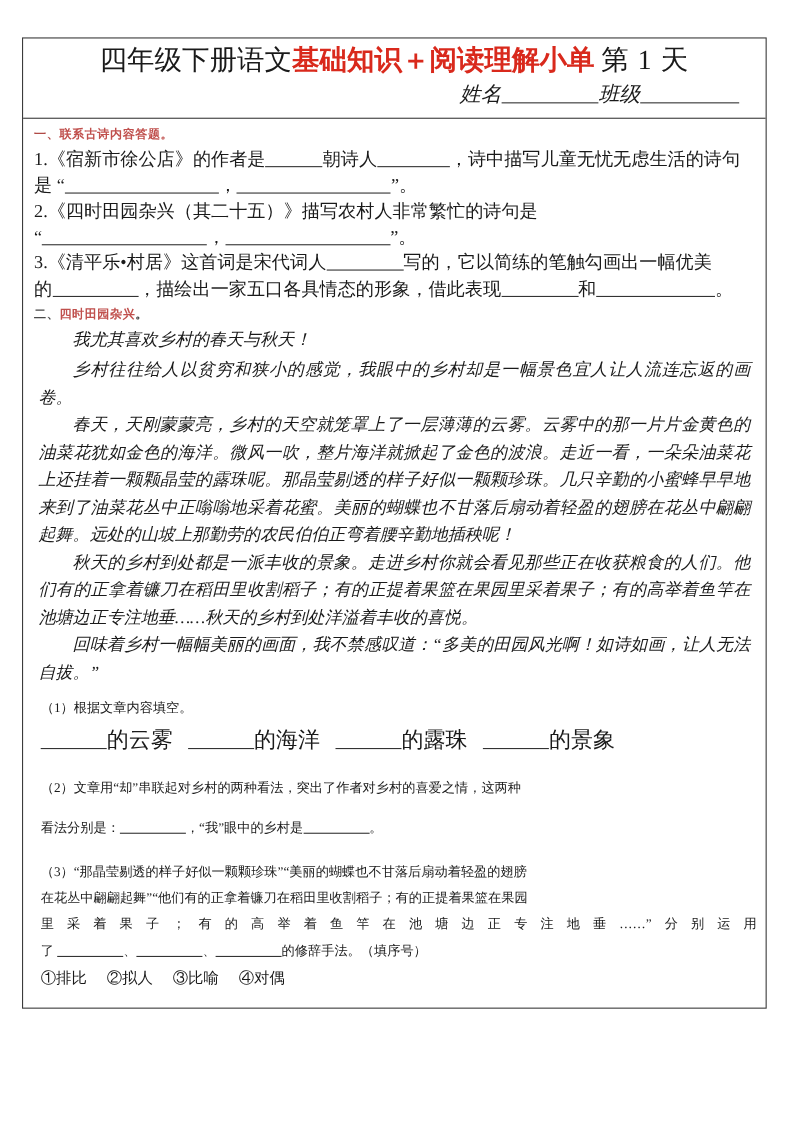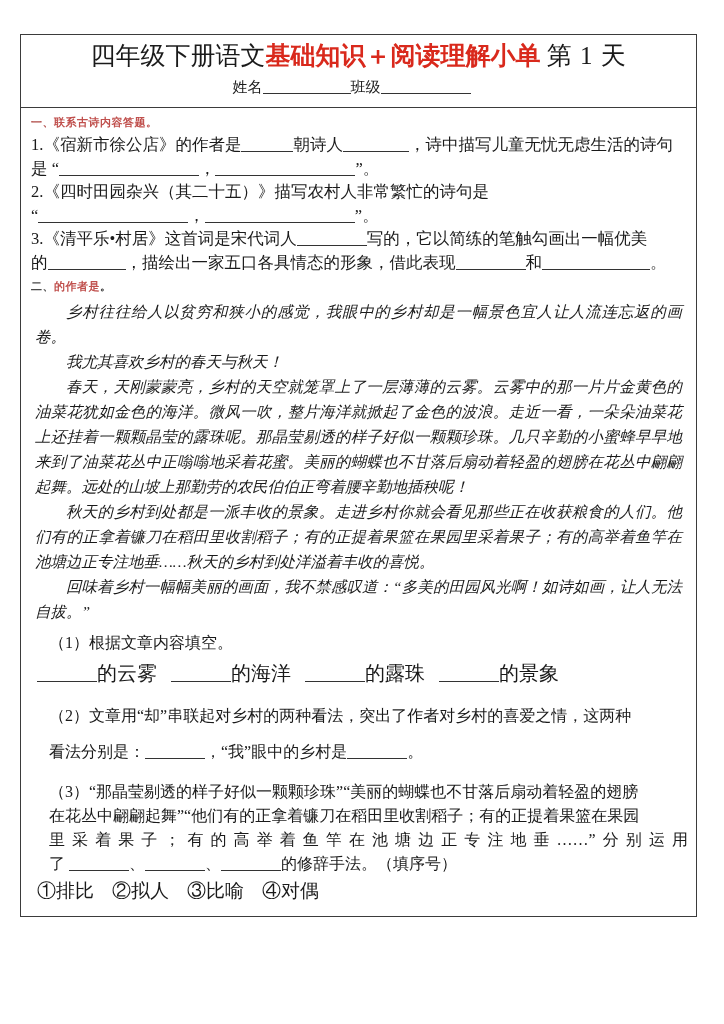--- a/index.html
+++ b/index.html
@@ -54,25 +54,26 @@
   }
   .t-red {
     color: #d9291c;
     font-weight: bold;
   }
   .t-day {
     color: #1a1a1a;
     letter-spacing: 1px;
   }
   .namerow {
-    text-align: center;
-    font-size: 15px;
+    text-align: right;
+    font-size: 19px;
     line-height: 28px;
     padding-right: 14px;
     white-space: nowrap;
+    font-style: italic;
   }
   .ul-short { display:inline-block; width: 88px; border-bottom: 1px solid #333; height: 17px; vertical-align: -2px;}
   .ul-short2 { display:inline-block; width: 90px; border-bottom: 1px solid #333; height: 17px; vertical-align: -2px;}
 
   
   .body-cell {
     padding: 2px 8px 10px 8px;
     box-sizing: border-box;
   }
 
@@ -119,36 +120,36 @@
     line-height: 25px;
     text-align: justify;
     text-justify: inter-ideograph;
     margin: 0 6px 0 6px;
     text-indent: 2em;
     color: #1a1a1a;
   }
   .passage.first { margin-top: 2px; }
 
   .sub-q {
-    font-size: 16px;
+    font-size: 12px;
     line-height: 24px;
-    margin: 7px 0 0 20px;
+    margin: 7px 0 0 8px;
     text-align: justify;
     text-justify: inter-ideograph;
   }
   .sub-q.spaced { line-height: 36px; }
   .fillrow {
     font-size: 20px;
     line-height: 36px;
     margin-left: 8px;
     white-space: nowrap;
   }
   .fillrow .gap { display:inline-block; width: 14px; }
   .opts {
-    font-size: 19px;
+    font-size: 14px;
     line-height: 26px;
     margin: 2px 0 2px 8px;
     white-space: nowrap;
     font-family: Liberation Serif, serif;
   }
   .opts .o { margin-right: 18px; }
   .just-spread {
     text-align: justify;
     text-align-last: justify;
   }
@@ -189,25 +190,25 @@
       </div>
 
       <div class="qline">
         <span>3.《清平乐•村居》这首词是宋代词人</span><span class="blank b70"></span><span>写的，它以简练的笔触勾画出一幅优美</span>
       </div>
       <div class="qline">
         <span>的</span><span class="blank b78"></span><span>，描绘出一家五口各具情态的形象，借此表现</span><span class="blank b70"></span><span>和</span><span class="blank b108"></span><span>。</span>
       </div>
 
       <div class="sec-head dark">
-        <span class="num">二、</span><span class="txt">的作者是</span><span class="dot">。</span>
-      </div>
-
+        <span class="num">二、</span><span class="txt">四时田园杂兴</span><span class="dot">。</span>
+      </div>
+
+      <div class="passage">我尤其喜欢乡村的春天与秋天！</div>
       <div class="passage first">乡村往往给人以贫穷和狭小的感觉，我眼中的乡村却是一幅景色宜人让人流连忘返的画卷。</div>
-      <div class="passage">我尤其喜欢乡村的春天与秋天！</div>
       <div class="passage">春天，天刚蒙蒙亮，乡村的天空就笼罩上了一层薄薄的云雾。云雾中的那一片片金黄色的油菜花犹如金色的海洋。微风一吹，整片海洋就掀起了金色的波浪。走近一看，一朵朵油菜花上还挂着一颗颗晶莹的露珠呢。那晶莹剔透的样子好似一颗颗珍珠。几只辛勤的小蜜蜂早早地来到了油菜花丛中正嗡嗡地采着花蜜。美丽的蝴蝶也不甘落后扇动着轻盈的翅膀在花丛中翩翩起舞。远处的山坡上那勤劳的农民伯伯正弯着腰辛勤地插秧呢！</div>
       <div class="passage">秋天的乡村到处都是一派丰收的景象。走进乡村你就会看见那些正在收获粮食的人们。他们有的正拿着镰刀在稻田里收割稻子；有的正提着果篮在果园里采着果子；有的高举着鱼竿在池塘边正专注地垂……秋天的乡村到处洋溢着丰收的喜悦。</div>
       <div class="passage">回味着乡村一幅幅美丽的画面，我不禁感叹道：“多美的田园风光啊！如诗如画，让人无法自拔。”</div>
 
       <div class="sub-q">（1）根据文章内容填空。</div>
 
       <div class="fillrow">
         <span class="blank b60"></span><span>的云雾</span><span class="gap"></span><span class="blank b60"></span><span>的海洋</span><span class="gap"></span><span class="blank b60"></span><span>的露珠</span><span class="gap"></span><span class="blank b60"></span><span>的景象</span>
       </div>
 

